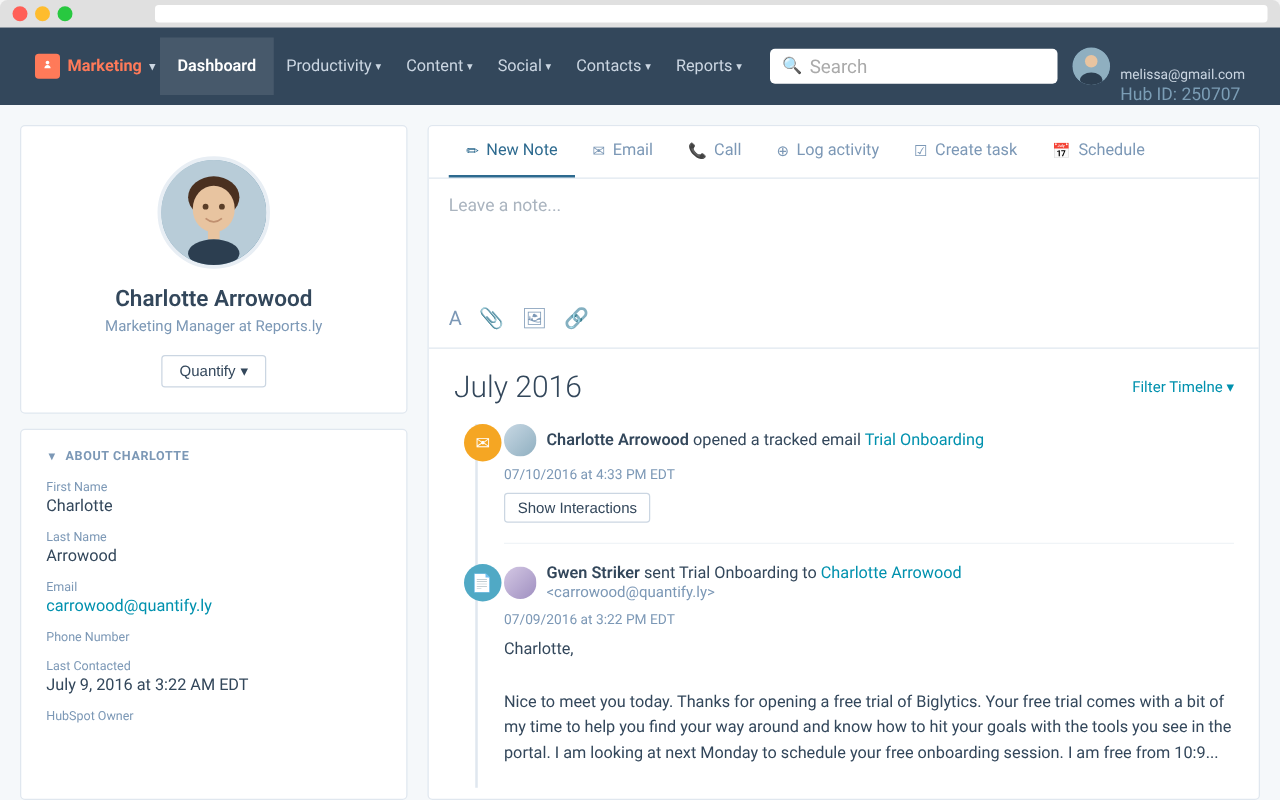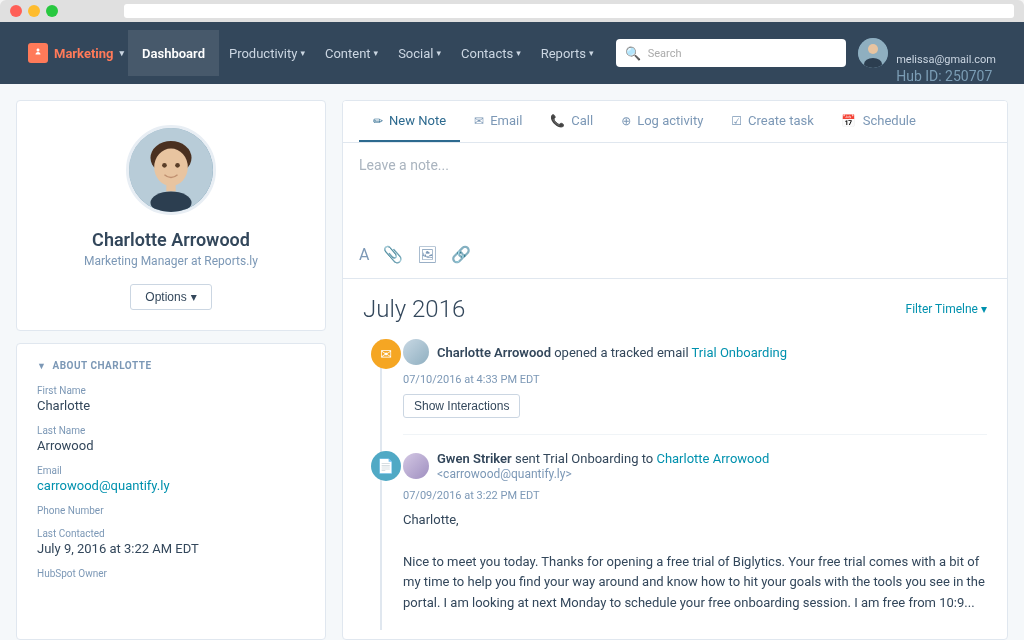--- a/index.html
+++ b/index.html
@@ -420,21 +420,21 @@
     <span>Contacts</span>
     <span class="nav-chevron">▾</span>
   </div>
   <div class="nav-item">
     <span>Reports</span>
     <span class="nav-chevron">▾</span>
   </div>
 
   <div class="nav-search">
     <span style="color:#bbb;">🔍</span>
-    <span style="color:#aaa;font-size:11px;">Search</span>
+    <span style="color:#aaa;font-size:15px;">Search</span>
   </div>
 
   <div class="nav-user">
     <div class="nav-avatar">
       <svg width="30" height="30" viewBox="0 0 30 30">
         <circle cx="15" cy="15" r="15" fill="#8fafc0"></circle>
         <circle cx="15" cy="11" r="5" fill="#e8c4a0"></circle>
         <ellipse cx="15" cy="26" rx="9" ry="6" fill="#2c3e50"></ellipse>
       </svg>
     </div>
@@ -466,21 +466,21 @@
 
             <rect x="40" y="60" width="10" height="8" fill="#e8c4a0"></rect>
 
             <ellipse cx="45" cy="80" rx="22" ry="12" fill="#2c3e50"></ellipse>
           </svg>
         </div>
       </div>
       <div class="profile-name">Charlotte Arrowood</div>
       <div class="profile-title">Marketing Manager at Reports.ly</div>
       <button class="options-btn">
-        <span>Options</span>
+        <span>Quantify</span>
         <span>▾</span>
       </button>
     </div>
 
     <div class="about-card">
       <div class="about-header">
         <span class="about-chevron">▼</span>
         <span>ABOUT CHARLOTTE</span>
       </div>
 

